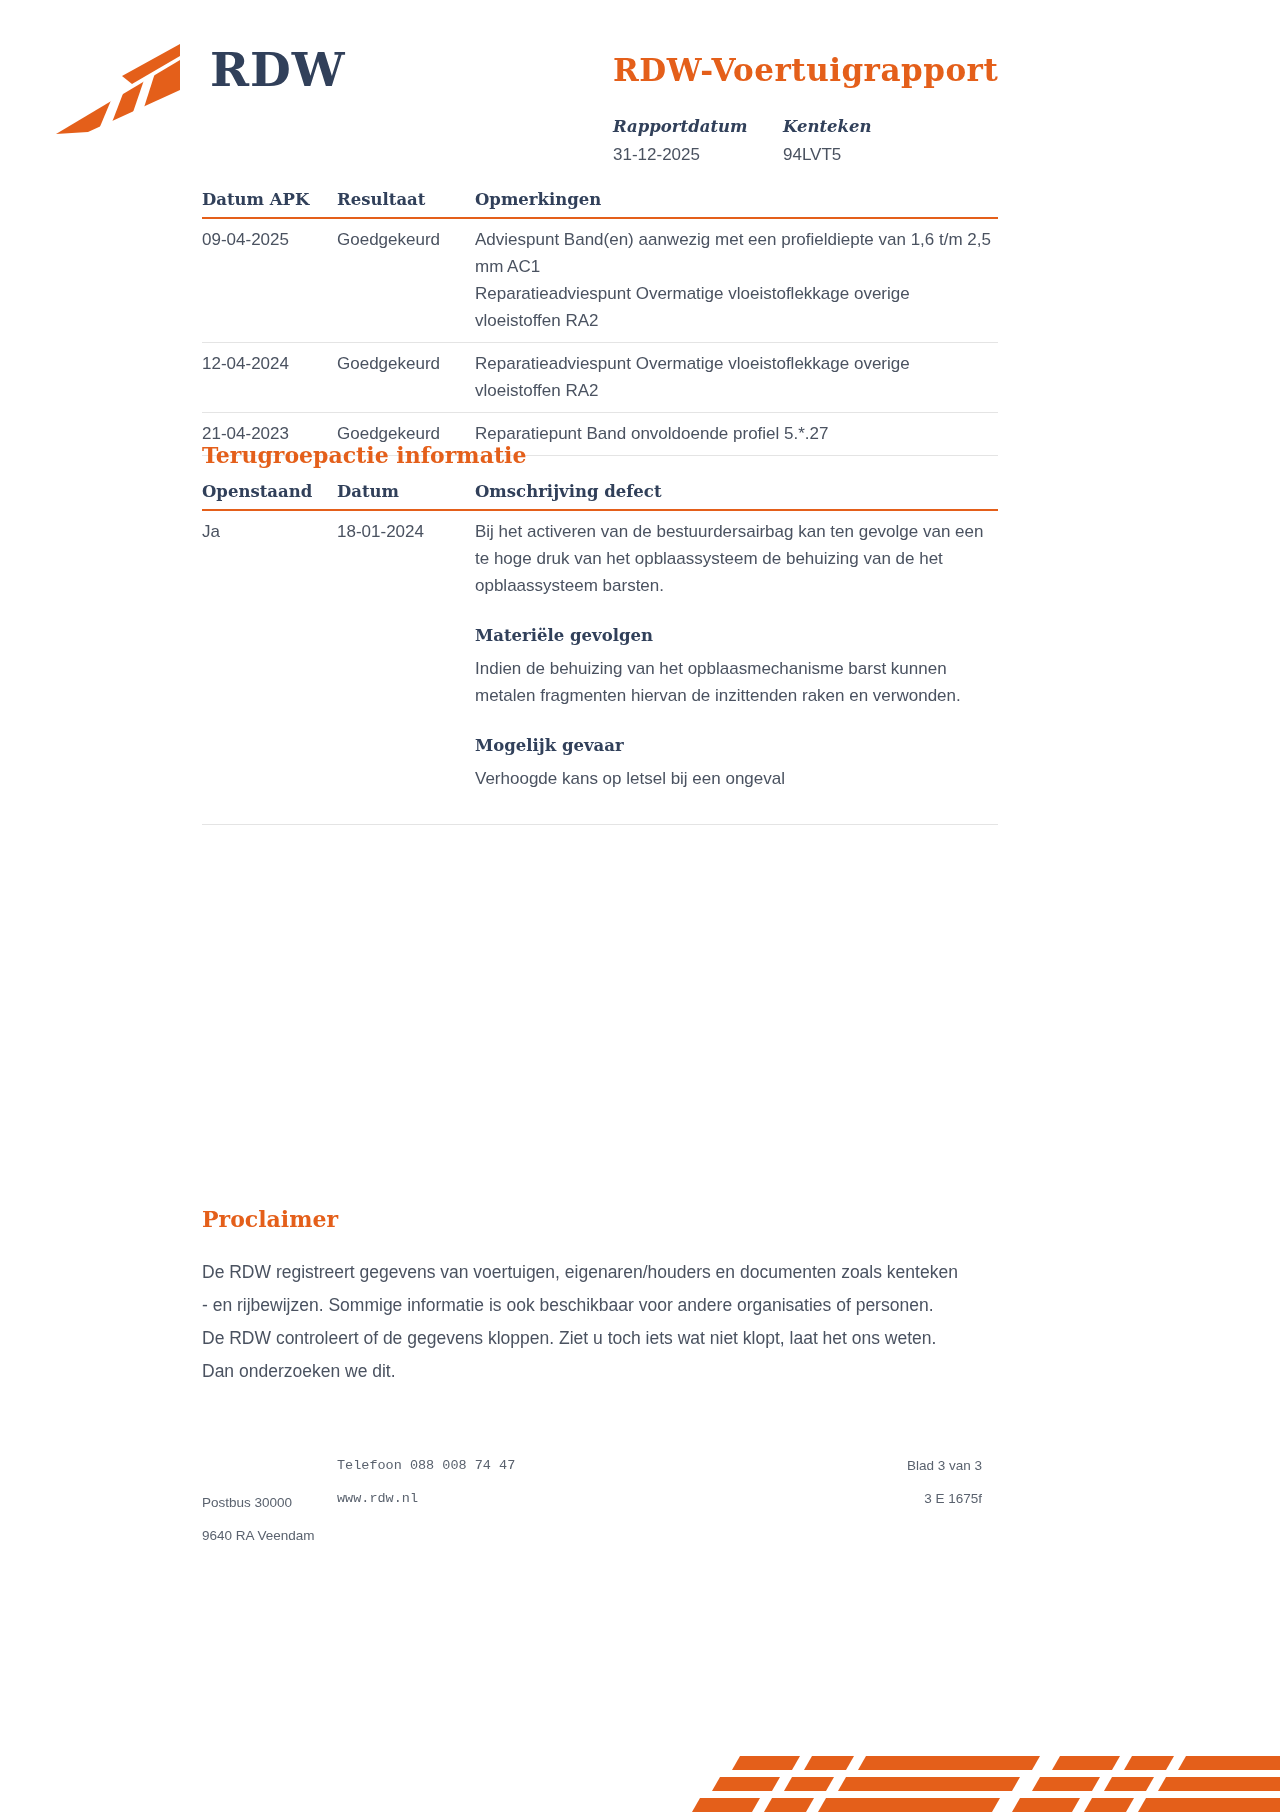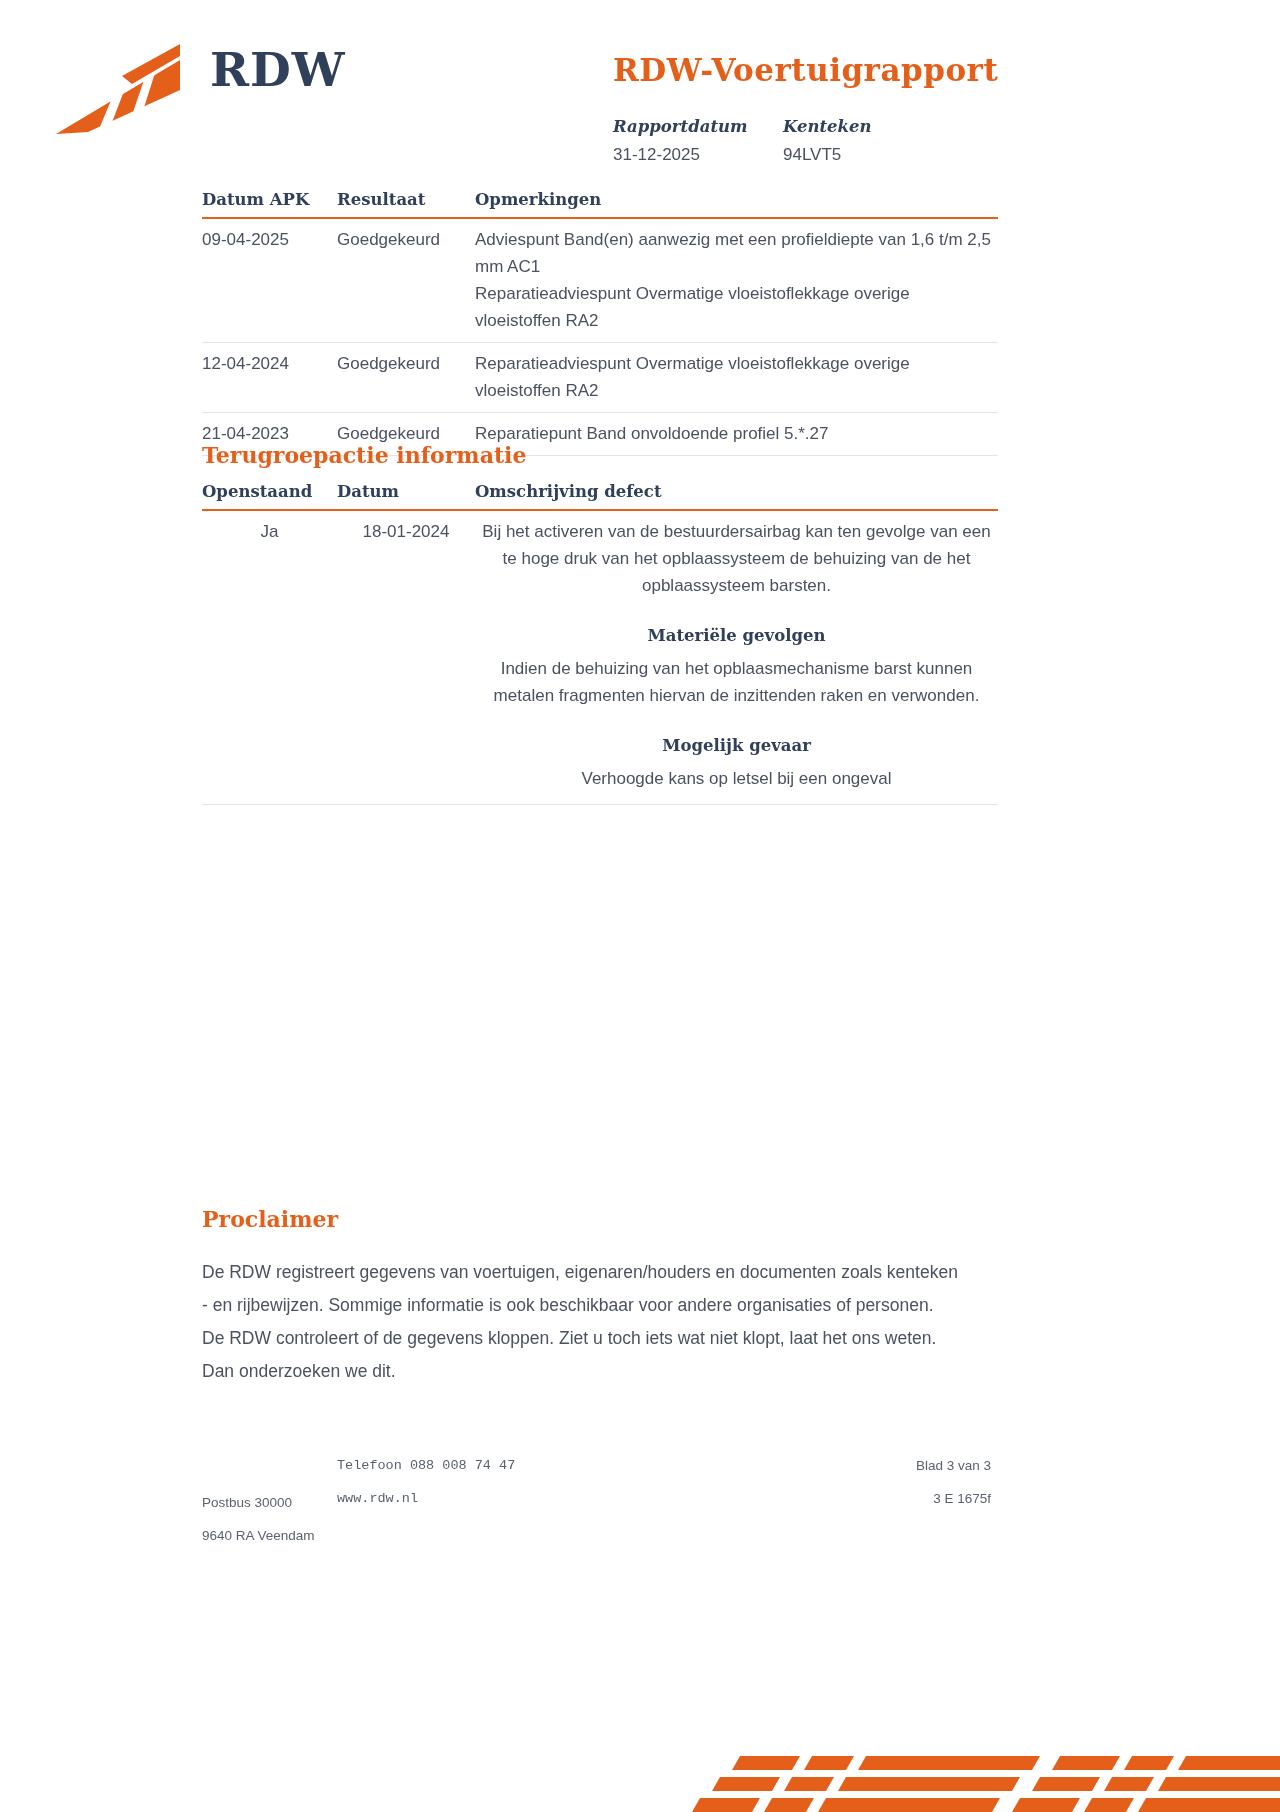--- a/index.html
+++ b/index.html
@@ -58,21 +58,21 @@
 
   
   .proclaimer { position:absolute; left:202px; top:1206px; width:758px; }
   .proclaimer p { margin-top:24px; line-height:33px; font-size:17.5px; }
 
   
   .footer { position:absolute; left:202px; top:1458px; width:796px; font-size:13.5px; color:#5a626e; }
   .footer .row { position:relative; height:33px; }
   .f-left  { position:absolute; left:0;margin-top:37px; }
   .f-mid   { position:absolute; left:135px;font-family:Liberation Mono, monospace; }
-  .f-right { position:absolute; right:7px; }
+  .f-right { position:absolute; right:16px; }
 
   
   .bottom-art { position:absolute; right:0; bottom:0; line-height:0; }
 </style>
 </head>
 <body>
 
 <div class="logo-wrap">
   <svg class="logo-icon" width="130" height="100" viewBox="0 0 130 100" aria-hidden="true">
     <polygon points="4,92 128,18 128,48 36,90" fill="#e45f1a"></polygon>
@@ -131,21 +131,21 @@
 
 <div class="tbl" style="top:442px;">
   <div class="section-title">Terugroepactie informatie</div>
 
   <div class="t-head">
     <div>Openstaand</div>
     <div>Datum</div>
     <div>Omschrijving defect</div>
   </div>
 
-  <div class="t-row" style="padding-bottom:12px;text-align:center;">
+  <div class="t-row" style="padding-bottom:32px;">
     <div>Ja</div>
     <div>18-01-2024</div>
     <div>
       <p>Bij het activeren van de bestuurdersairbag kan ten gevolge van een te hoge druk van het opblaassysteem de behuizing van de het opblaassysteem barsten.</p>
       <div class="sub-head">Materiële gevolgen</div>
       <p>Indien de behuizing van het opblaasmechanisme barst kunnen metalen fragmenten hiervan de inzittenden raken en verwonden.</p>
       <div class="sub-head">Mogelijk gevaar</div>
       <p>Verhoogde kans op letsel bij een ongeval</p>
     </div>
   </div>

